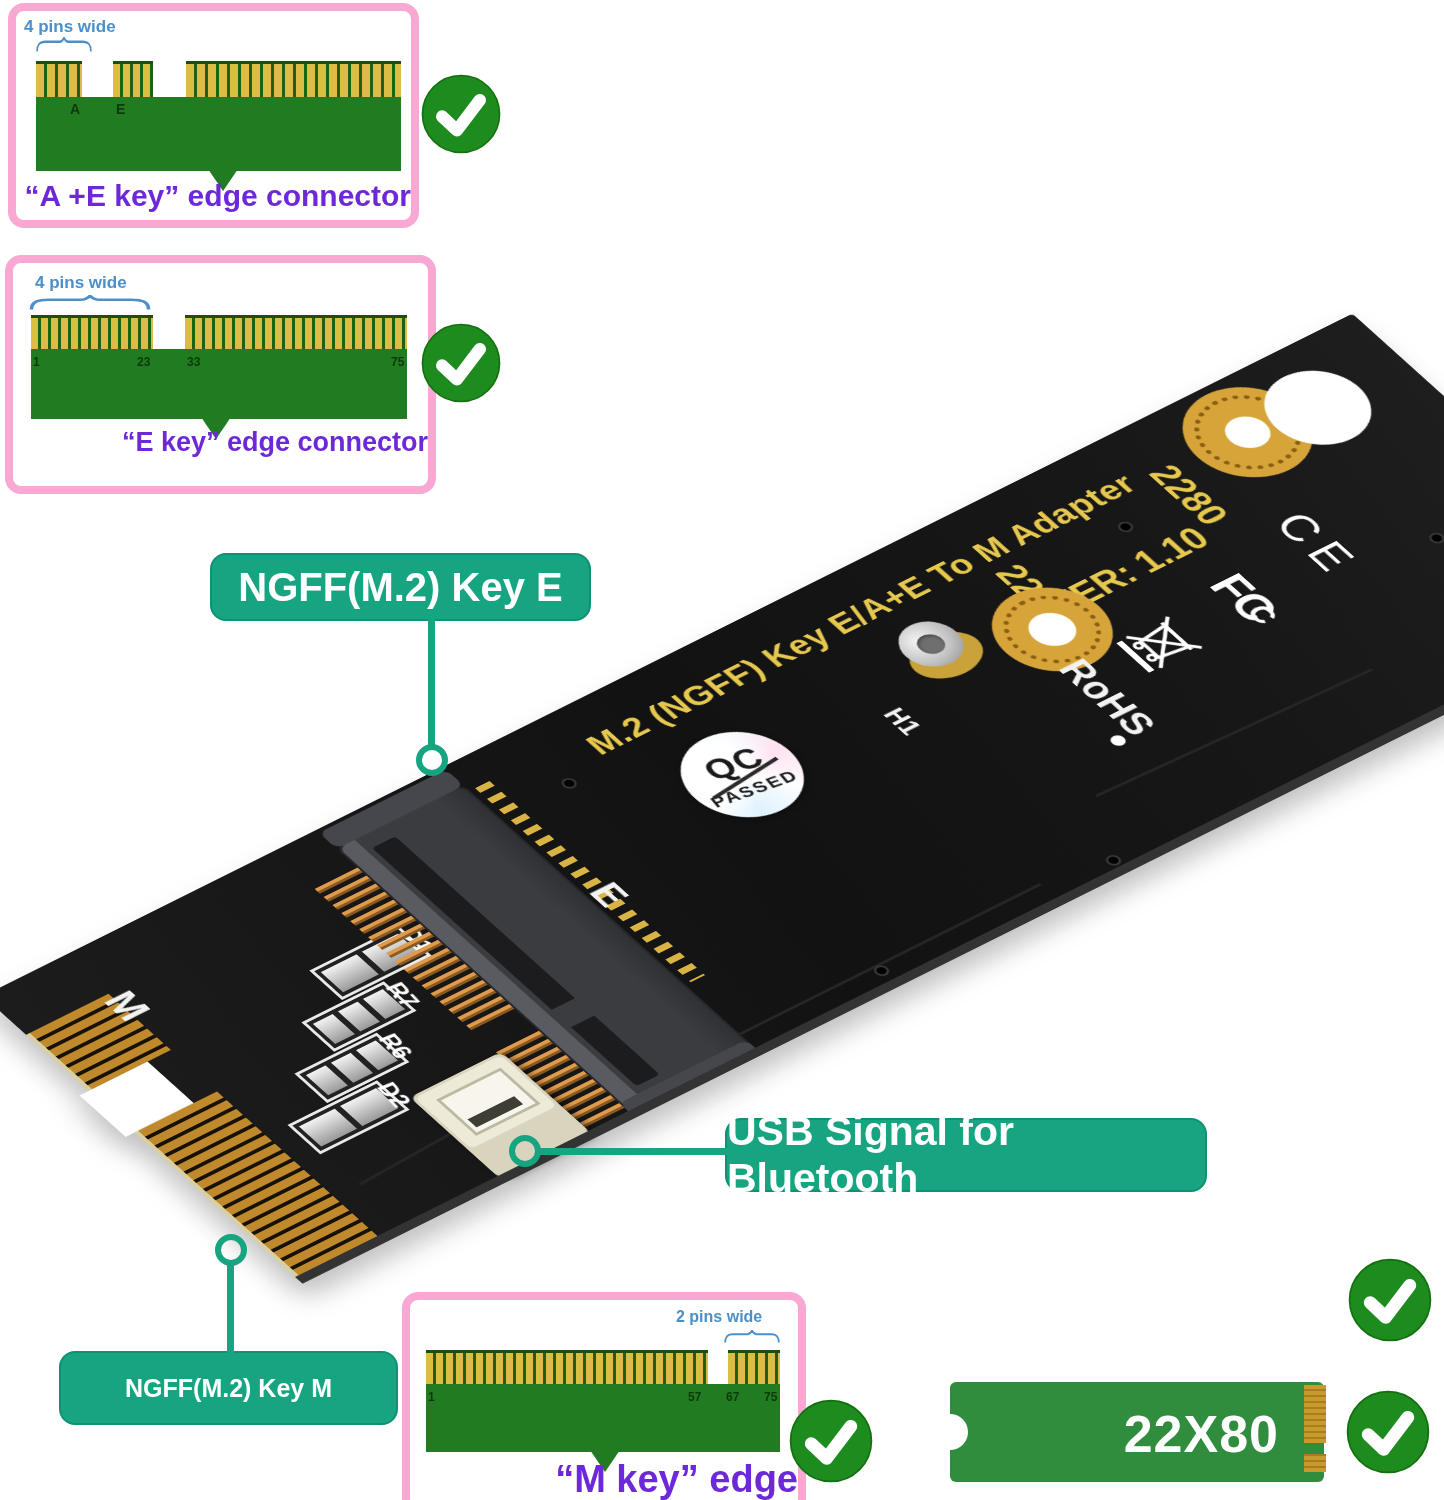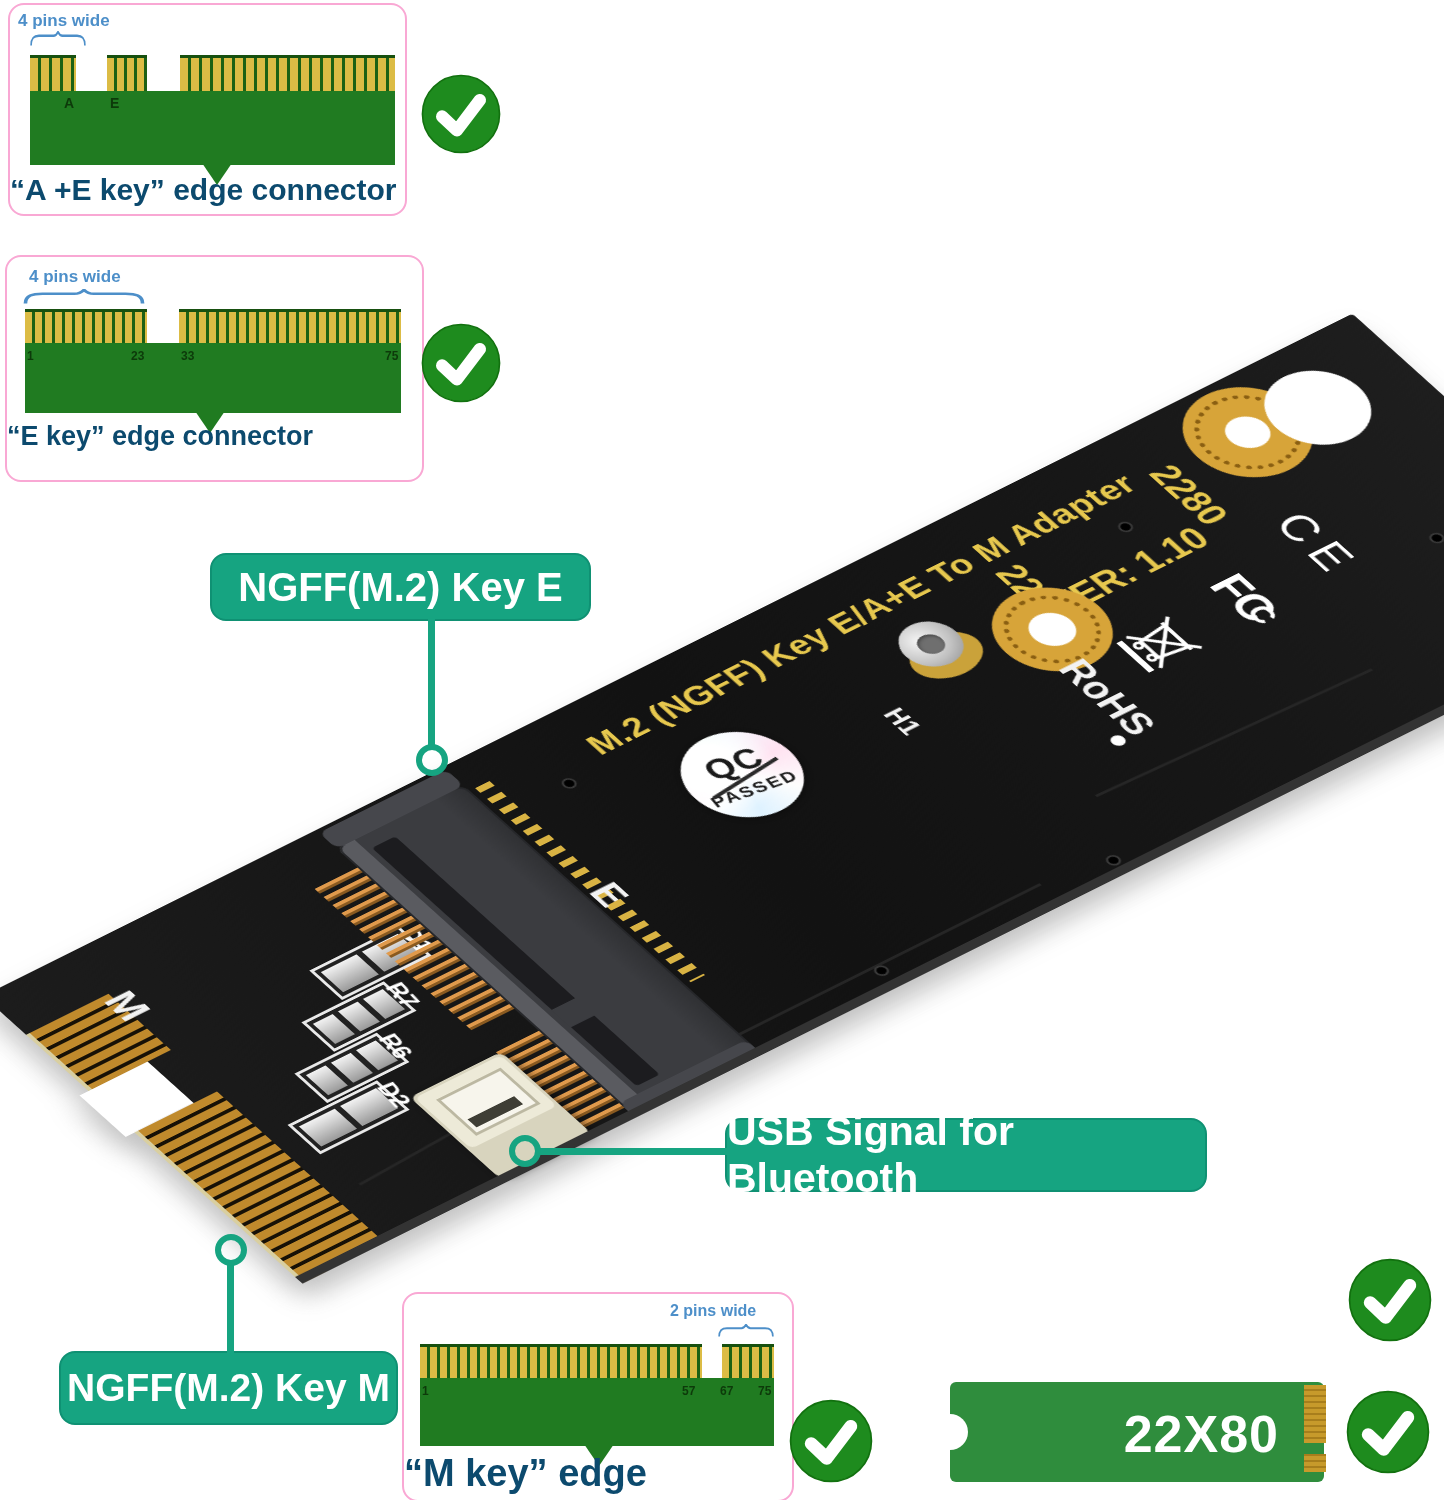--- a/index.html
+++ b/index.html
@@ -1,26 +1,26 @@
 <!DOCTYPE html>
 <html><head>
 <meta charset="utf-8">
 <style>
   html,body{margin:0;padding:0;background:#fff;font-family:"Liberation Sans","DejaVu Sans",sans-serif;}
   #stage{position:relative;width:1444px;height:1500px;overflow:hidden;background:#fff;}
   .abs{position:absolute;}
   
-  .dbox{position:absolute;background:#fff;border:2px solid #f9a8d4;border-radius:16px;z-index:4;}
+  .dbox{position:absolute;background:#fff;border:8px solid #f9a8d4;border-radius:16px;z-index:4;}
   .blue{position:absolute;color:#4d8fc9;font-weight:600;}
   .pins{position:absolute;border-top:3px solid #17500f;}
   .pbody{position:absolute;background:#207b21;}
   .ptab{position:absolute;width:0;height:0;border-left:15px solid transparent;border-right:15px solid transparent;border-top:22px solid #207b21;}
   .pnum{position:absolute;color:#0d3a0a;font-size:12px;font-weight:700;}
   .plet{position:absolute;color:#0d3a0a;font-size:14px;font-weight:700;}
-  .caption{position:absolute;left:0;right:0;text-align:left;color:#0c4a6e;font-weight:600;}
+  .caption{position:absolute;left:0;right:0;text-align:right;color:#6d28d9;font-weight:600;}
   
   .check{position:absolute;z-index:6;}
   
   .card{position:absolute;background:#2f8d3d;border-radius:6px;z-index:3;}
   .card .notch{position:absolute;width:36px;height:36px;border-radius:50%;background:#fff;}
   .card .gold{position:absolute;background:repeating-linear-gradient(0deg,#c79a2b 0 4px,#a87e1c 4px 6px);}
   .card .ctext{position:absolute;color:#fff;font-weight:700;font-size:52px;letter-spacing:1px;}
   
   .lbl{position:absolute;background:#16a481;border:2px solid #0f9173;border-radius:16px;display:flex;align-items:center;justify-content:center;color:#fff;font-weight:700;z-index:7;}
   .cline{position:absolute;background:#16a481;z-index:7;}
@@ -246,17 +246,17 @@
   </div>
 
   <div class="lbl" style="left:210px;top:553px;width:377px;height:64px;font-size:40px;">NGFF(M.2) Key E</div>
   <div class="cline" style="left:428px;top:614px;width:7px;height:134px;"></div>
   <div class="cring" style="left:416px;top:744px;"></div>
 
   <div class="lbl" style="left:725px;top:1118px;width:478px;height:70px;font-size:41px;">USB Signal for Bluetooth</div>
   <div class="cline" style="left:538px;top:1148px;width:190px;height:7px;"></div>
   <div class="cring" style="left:509px;top:1135px;"></div>
 
-  <div class="lbl" style="left:59px;top:1351px;width:335px;height:70px;font-size:39px;">NGFF(M.2) Key M</div>
+  <div class="lbl" style="left:59px;top:1351px;width:335px;height:70px;font-size:25px;">NGFF(M.2) Key M</div>
   <div class="cline" style="left:227px;top:1264px;width:7px;height:90px;"></div>
   <div class="cring" style="left:215px;top:1234px;"></div>
 
 </div>
 
 </body></html>

